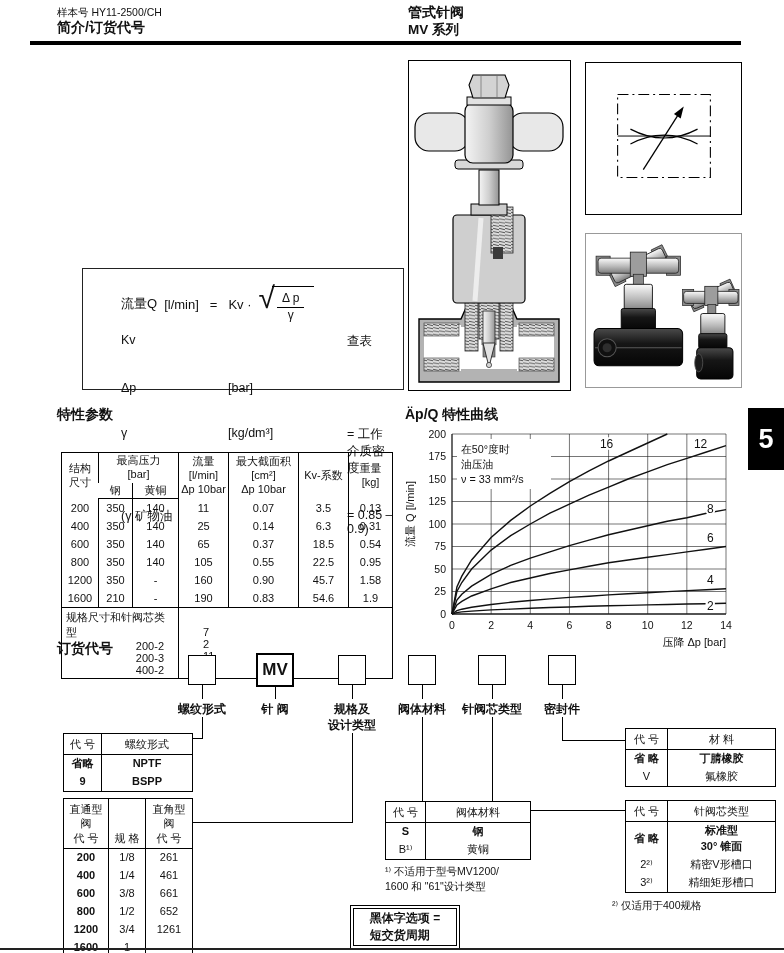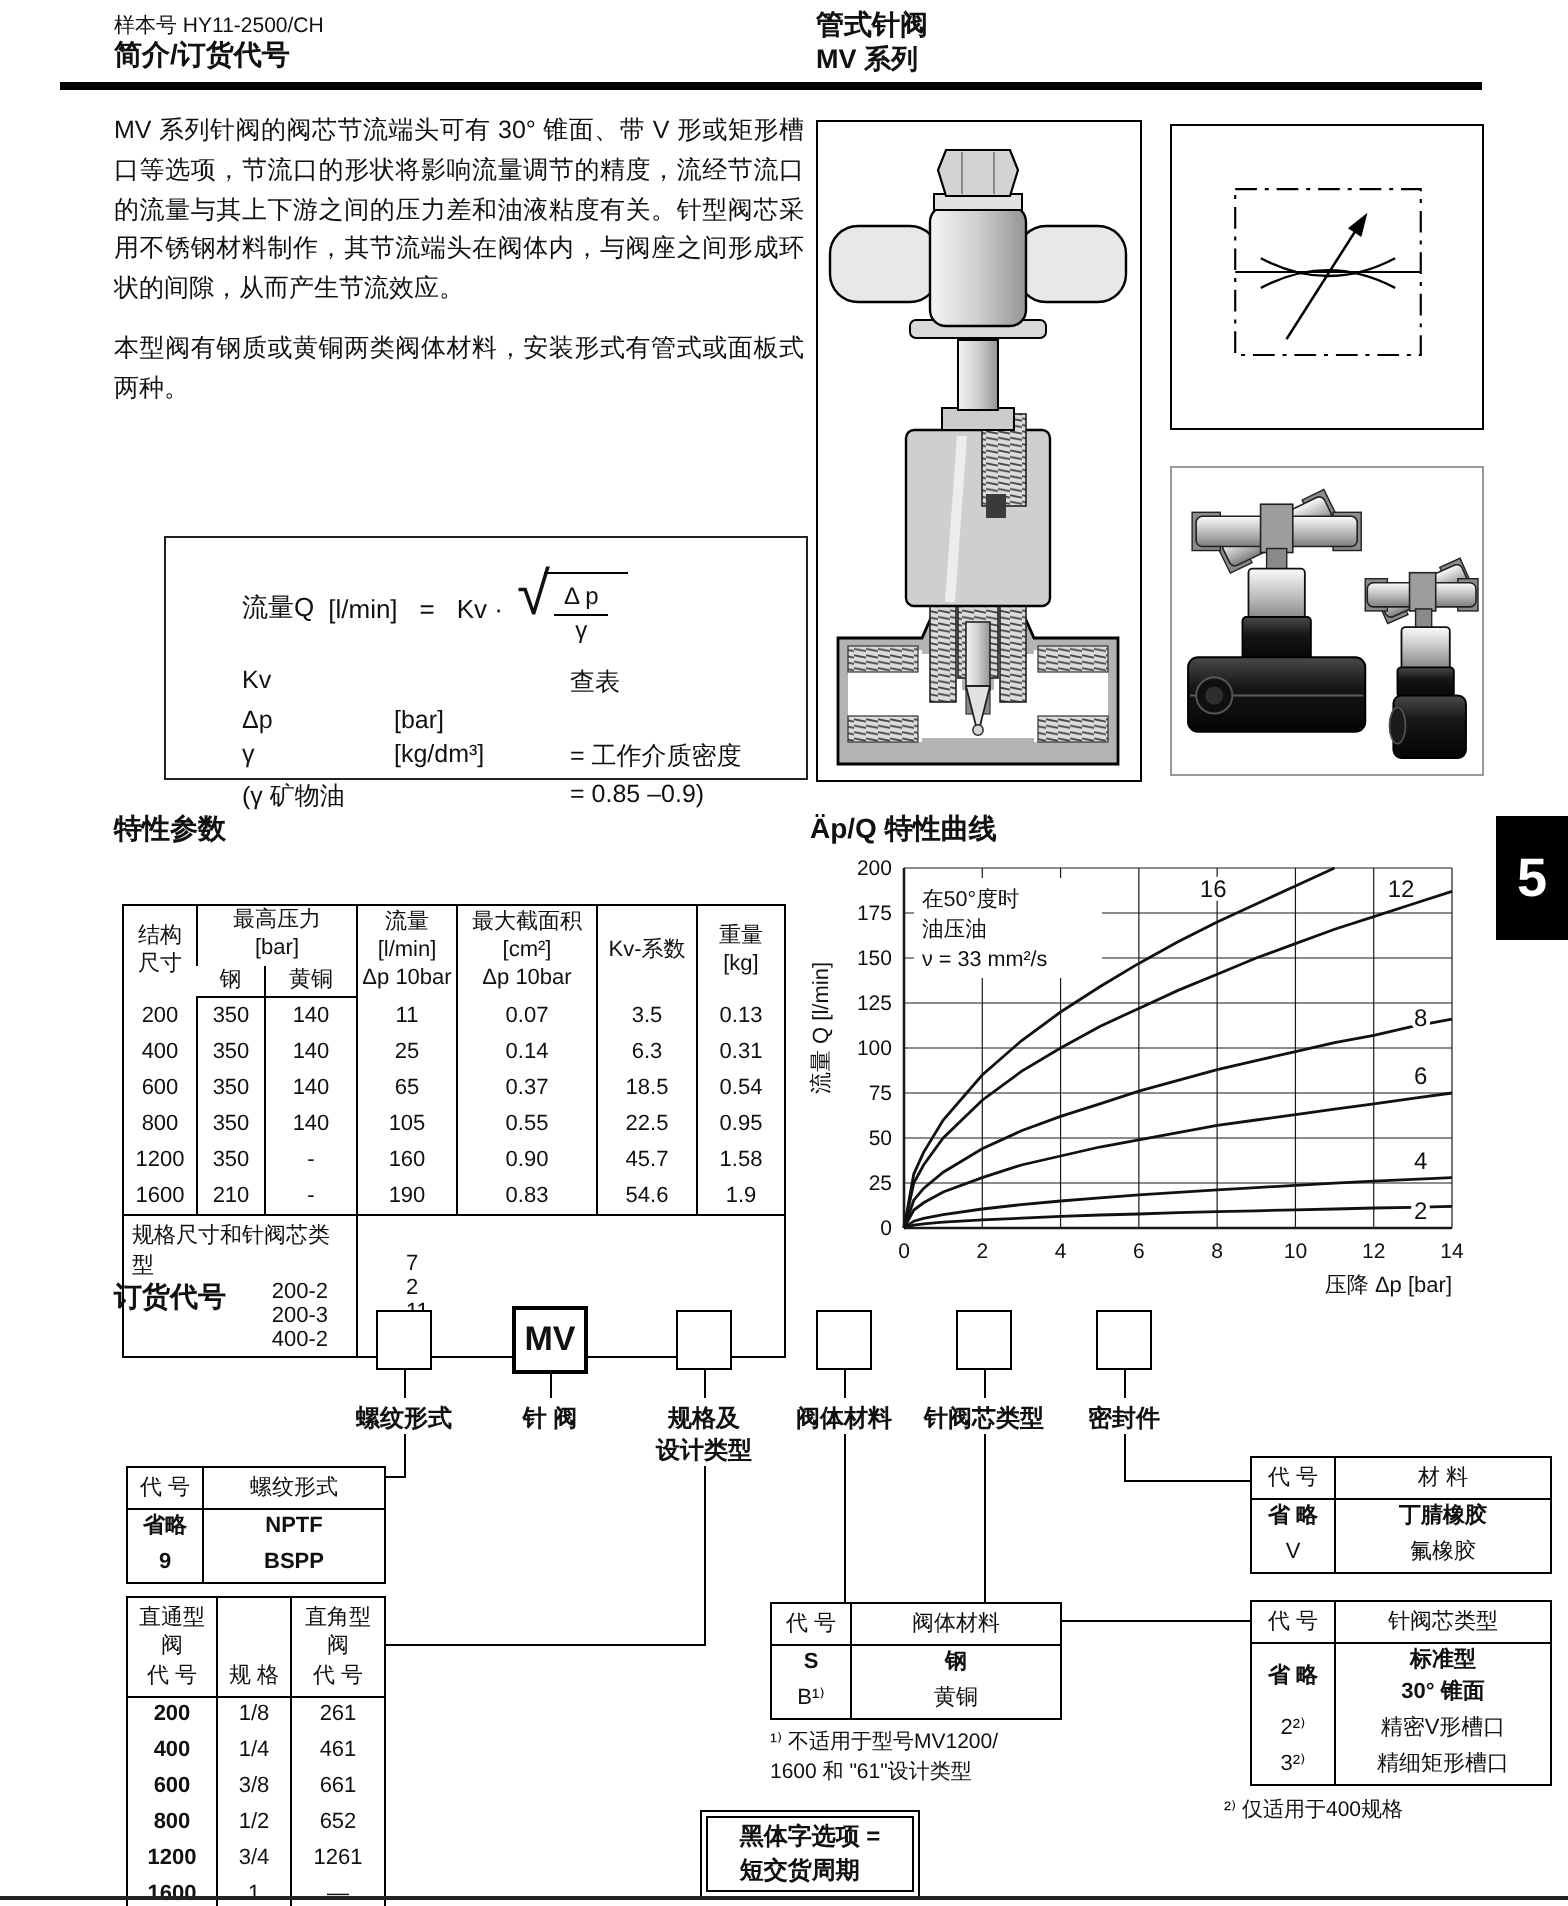--- a/index.html
+++ b/index.html
@@ -18,21 +18,21 @@
   .intro p{margin:0 0 10px 0;}
   
   .formula-box{left:82px;top:268px;width:322px;height:122px;border:1px solid #222;box-sizing:border-box;
                padding:14px 8px 8px 38px;font-size:13px;}
   .f-main{display:flex;align-items:center;gap:7px;height:42px;}
   .sqrt{display:inline-flex;align-items:flex-start;}
   .sqrt-sign{font-size:30px;line-height:24px;font-weight:normal;}
   .sqrt-bar{border-top:1.6px solid #000;padding:3px 10px 0 5px;margin-left:-3px;}
   .frac{display:inline-flex;flex-direction:column;align-items:center;font-size:12px;line-height:1.25;}
   .frac-n{border-bottom:1.3px solid #000;padding:0 5px 1px 5px;}
-  .f-grid{display:grid;grid-template-columns:76px 88px auto;row-gap:3px;margin-top:8px;font-size:12.5px;}
+  .f-grid{display:grid;grid-template-columns:76px 88px auto;row-gap:3px;margin-top:8px;font-size:12.5px;gap:31px;}
   
   .pic-box{box-sizing:border-box;border:1.5px solid #000;background:#fff;}
   .valve-box{left:408px;top:60px;width:163px;height:331px;}
   .symbol-box{left:585px;top:62px;width:157px;height:153px;}
   .photo-box{left:585px;top:233px;width:157px;height:155px;border-width:1px;border-color:#999;}
   
   .sec-title{font-size:14px;font-weight:bold;}
   
   .params-wrap{left:61px;top:452px;}
   table.tech{border-collapse:collapse;table-layout:fixed;width:331px;font-size:11px;border:1.4px solid #000;}
@@ -78,24 +78,20 @@
 <body>
 
 <div class="page">
 
   <div class="abs doc-no">样本号 HY11-2500/CH</div>
   <div class="abs page-title">简介/订货代号</div>
   <div class="abs prod-title">管式针阀</div>
   <div class="abs series-title">MV 系列</div>
   <div class="abs head-rule"></div>
 
-  <div class="abs intro">
-    <p>MV 系列针阀的阀芯节流端头可有 30° 锥面、带 V 形或矩形槽口等选项，节流口的形状将影响流量调节的精度，流经节流口的流量与其上下游之间的压力差和油液粘度有关。针型阀芯采用不锈钢材料制作，其节流端头在阀体内，与阀座之间形成环状的间隙，从而产生节流效应。</p>
-    <p>本型阀有钢质或黄铜两类阀体材料，安装形式有管式或面板式两种。</p>
-  </div>
 
   <div class="abs formula-box">
     <div class="f-main">
       <span>流量Q</span>
       <span>[l/min]</span>
       <span style="padding:0 4px;">=</span>
       <span>Kv ·</span>
       <span class="sqrt">
         <span class="sqrt-sign">√</span>
         <span class="sqrt-bar">

